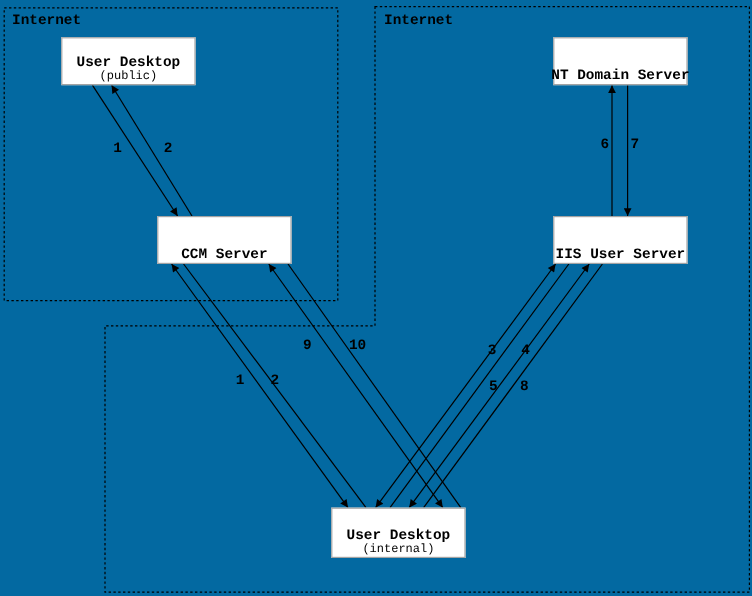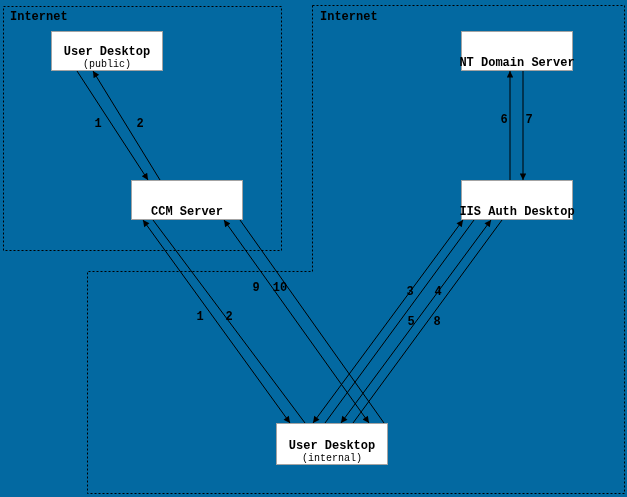--- a/index.html
+++ b/index.html
@@ -86,39 +86,39 @@
 
   <div class="node" style="left:461px; top:31px; width:112px; height:40px;">
     <div class="node-title">NT Domain Server</div>
   </div>
 
   <div class="node" style="left:131px; top:180px; width:112px; height:40px;">
     <div class="node-title">CCM Server</div>
   </div>
 
   <div class="node" style="left:461px; top:180px; width:112px; height:40px;">
-    <div class="node-title">IIS Auth Desktop</div>
+    <div class="node-title">IIS User Server</div>
   </div>
 
   <div class="node" style="left:276px; top:423px; width:112px; height:42px;">
     <div class="node-title">User Desktop</div>
     <div class="node-sub">(internal)</div>
   </div>
 
   <div class="flow-label" style="left:98px;  top:124px;">1</div>
   <div class="flow-label" style="left:140px; top:124px;">2</div>
 
   <div class="flow-label" style="left:504px; top:120px;">6</div>
   <div class="flow-label" style="left:529px; top:120px;">7</div>
 
   <div class="flow-label" style="left:200px; top:317px;">1</div>
   <div class="flow-label" style="left:229px; top:317px;">2</div>
 
   <div class="flow-label" style="left:256px; top:288px;">9</div>
-  <div class="flow-label" style="left:280px; top:288px;">10</div>
+  <div class="flow-label" style="left:298px; top:288px;">10</div>
 
   <div class="flow-label" style="left:410px; top:292px;">3</div>
   <div class="flow-label" style="left:438px; top:292px;">4</div>
 
   <div class="flow-label" style="left:411px; top:322px;">5</div>
   <div class="flow-label" style="left:437px; top:322px;">8</div>
 
 </div>
 
 </body></html>

